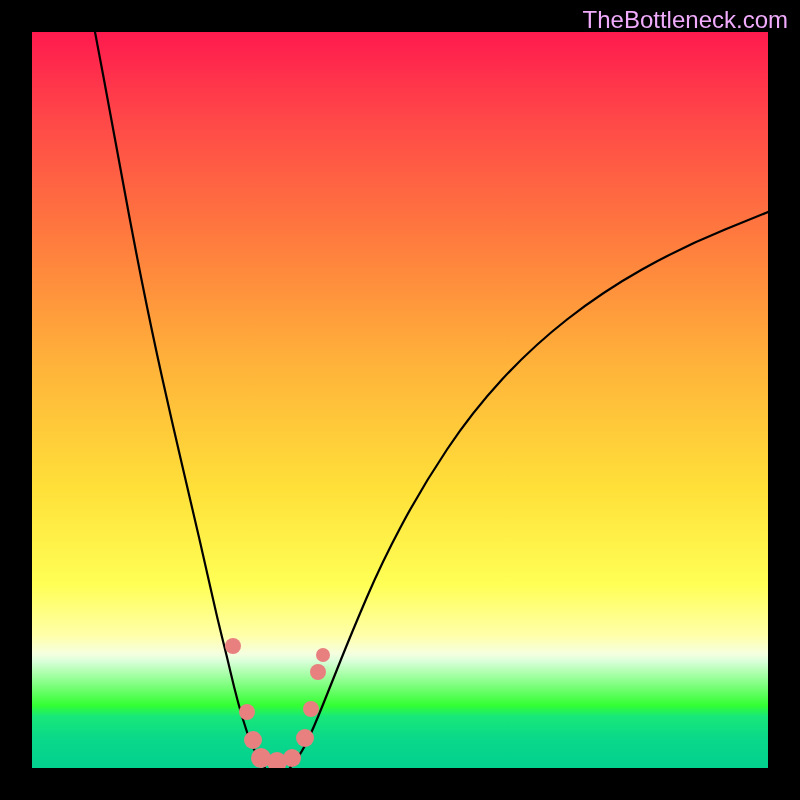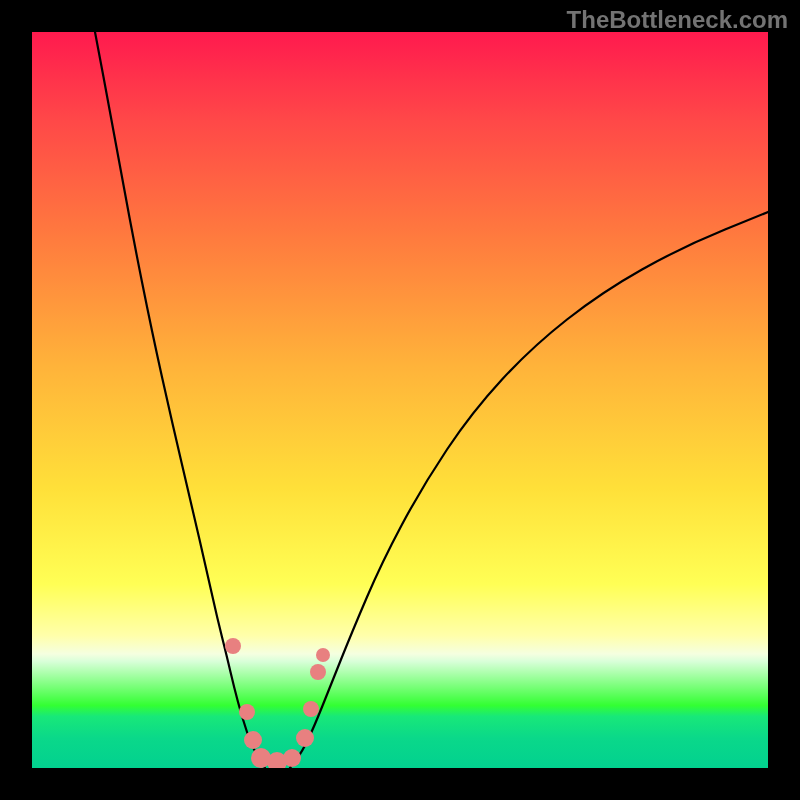--- a/index.html
+++ b/index.html
@@ -35,22 +35,22 @@
       #18e879 93%,
       #0ad88a 96%,
       #02d18f 100%);
   }
   .watermark {
     position: absolute;
     top: 6px;
     right: 12px;
     font-family: Arial, Helvetica, sans-serif;
     font-size: 24px;
-    font-weight: 700;
-    color: #737373;
+    font-weight: 400;
+    color: #f0abfc;
     letter-spacing: 0px;
     user-select: none;
   }
   svg.curve {
     position: absolute;
     left: 0;
     top: 0;
     width: 736px;
     height: 736px;
     pointer-events: none;

